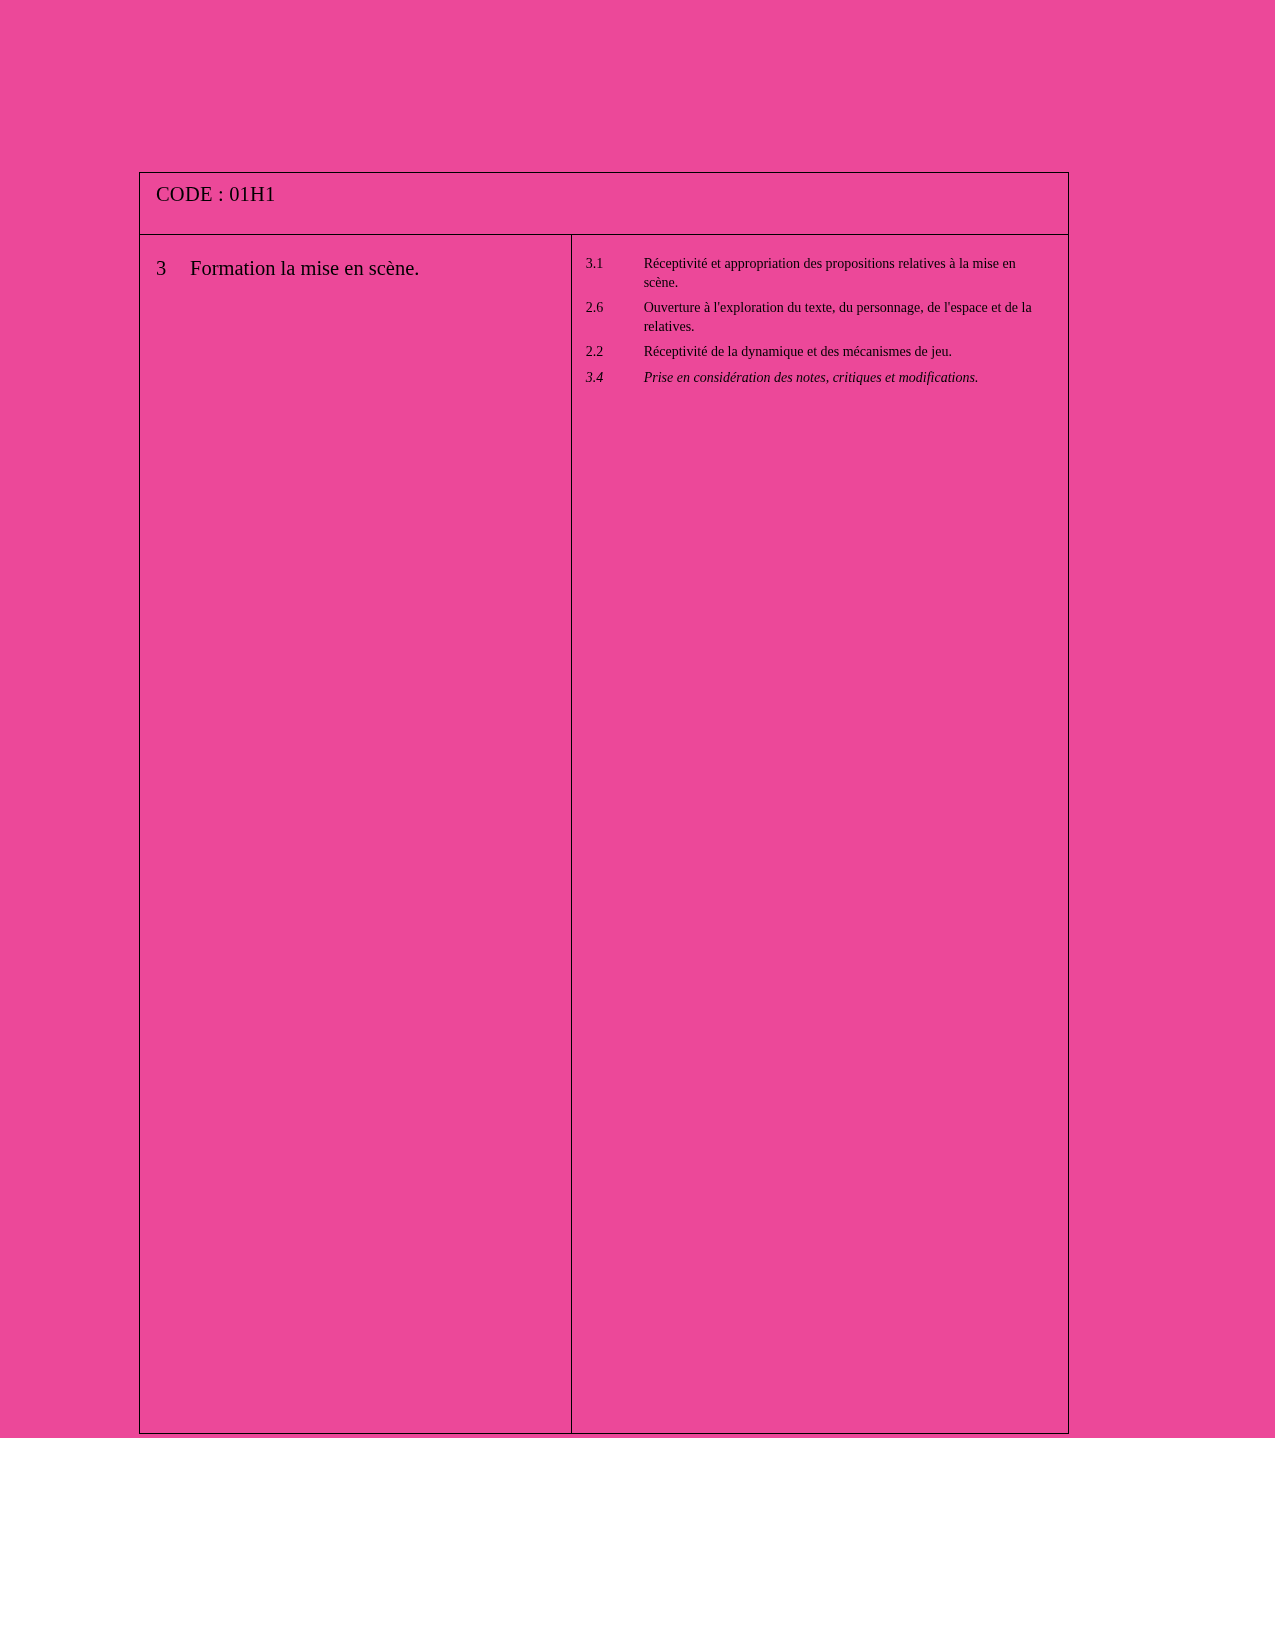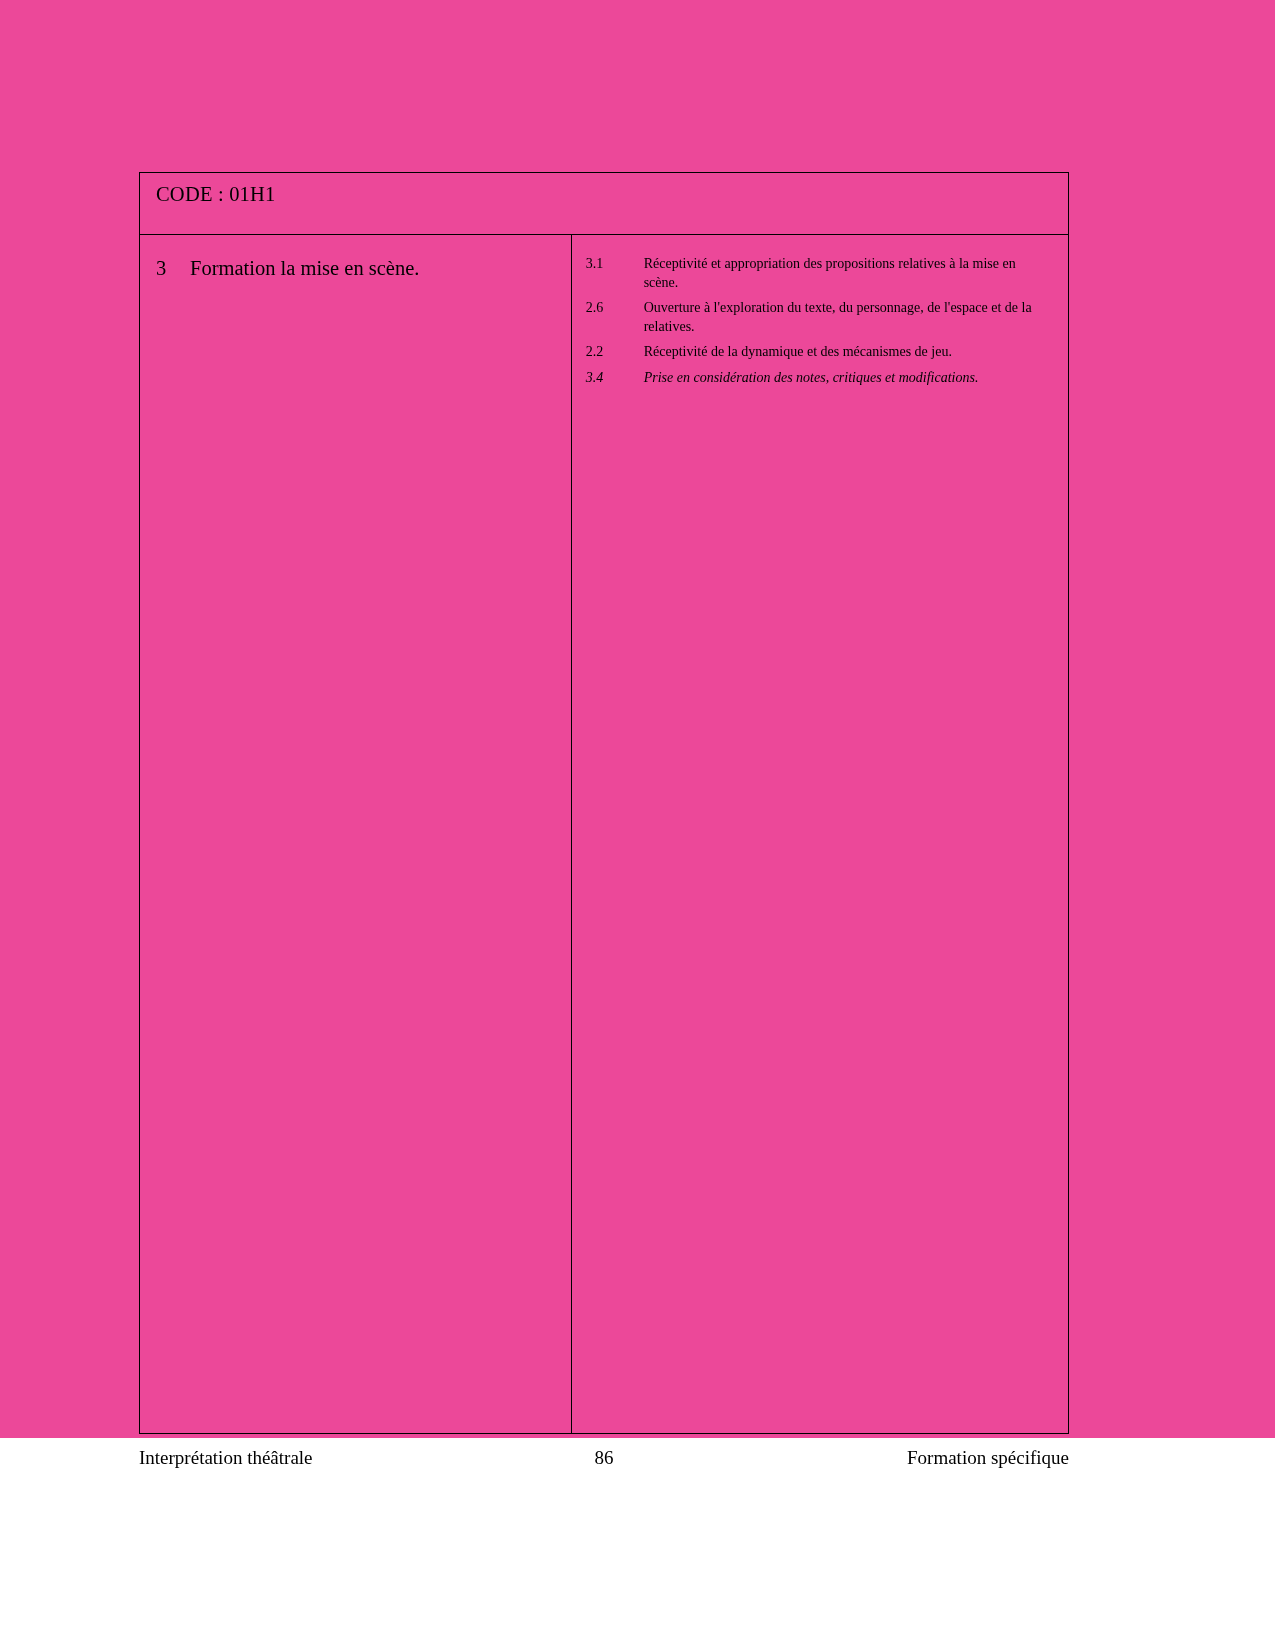--- a/index.html
+++ b/index.html
@@ -154,21 +154,14 @@
           </div>
           <div class="crit-row">
             <span class="crit-num">3.4</span>
             <span class="crit-text">Prise en considération des notes, critiques et modifications.</span>
           </div>
         </td>
       </tr>
     </tbody>
   </table>
 
-  <div class="footer">
-    <div class="footer-inner">
-      <span class="footer-left">Interprétation théâtrale</span>
-      <span class="footer-center">86</span>
-      <span class="footer-right">Formation spécifique</span>
-    </div>
-  </div>
 
 </div>
 
 </body></html>

